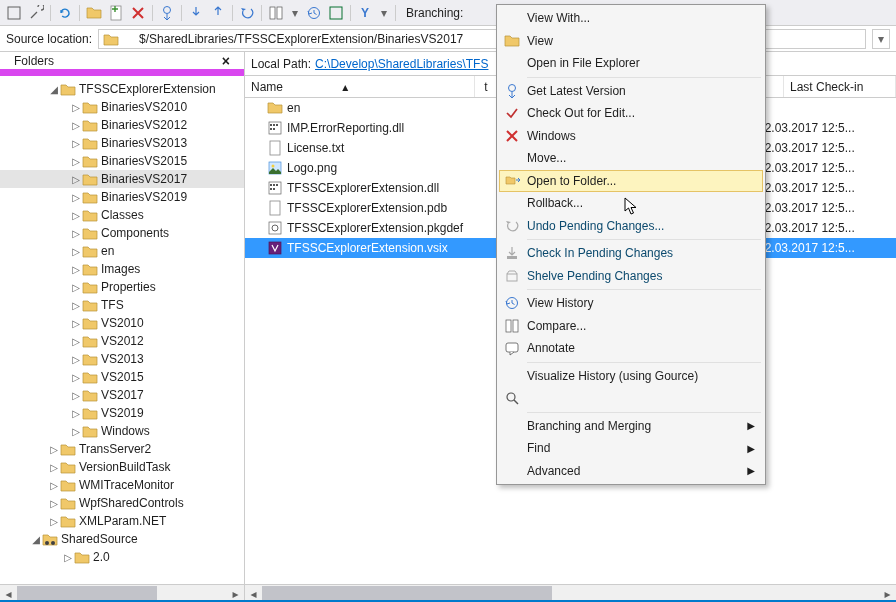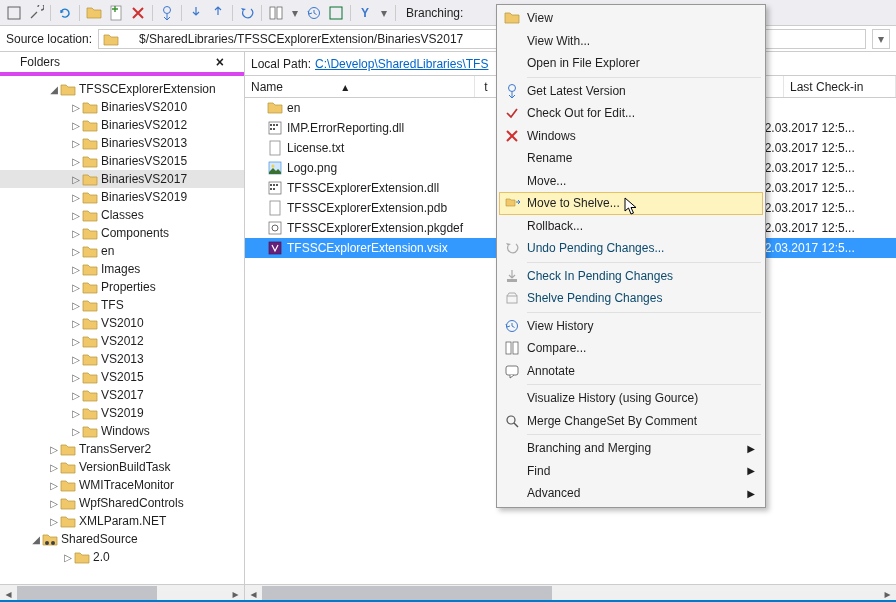--- a/index.html
+++ b/index.html
@@ -9,21 +9,21 @@
   .tb-btn { width: 20px; height: 20px; display: flex; align-items: center; justify-content: center; cursor: pointer; }
   .tb-sep { width: 1px; height: 16px; background: #ccc; margin: 0 2px; }
   .tb-label { margin-left: 6px; font-size: 12px; }
   
   .source-row { height: 26px; display: flex; align-items: center; padding: 0 6px; gap: 6px; border-bottom: 1px solid #ccc; background:#fff;}
   .path-box { flex:1; display:flex; align-items:center; gap:20px; border:1px solid #ccc; height:20px; padding:0 4px;}
   .dropdown-arrow { width:14px; text-align:center; color:#666;}
   
   .main { display: flex; height: 549px; }
   .left-panel { width: 245px; border-right: 1px solid #ccc; display:flex; flex-direction:column;}
-  .panel-header { height: 24px; display: flex; align-items: center; justify-content: space-between; padding: 0 20px; border-bottom:4px solid #d946ef; font-size:12px;}
+  .panel-header { height: 24px; display: flex; align-items: center; justify-content: space-between; padding: 0 14px; border-bottom:7px solid #d946ef; font-size:12px;}
   .close-x { font-size:14px; cursor:pointer; font-weight:bold;}
   .tree { flex:1; overflow:auto; padding: 4px 0;}
   .tree-item { display:flex; align-items:center; height:18px; padding-left: 0; white-space:nowrap; cursor:default;}
   .tree-item.selected { background:#e4e4e4; }
   .twisty { width:12px; display:inline-block; text-align:center; color:#666; font-size:10px;}
   .folder-ico { width:16px; height:14px; display:inline-block; margin-right:3px; }
   .folder-ico svg { display:block; }
   
   .right-panel { flex:1; display:flex; flex-direction:column; position:relative;}
   .local-path { height:24px; display:flex; align-items:center; padding:0 6px; border-bottom:1px solid #ccc; gap:4px; }
@@ -593,31 +593,31 @@
     <div class="hscroll">
       <div class="hscroll-arrow" style="left:0">◂</div>
       <div class="hscroll-thumb" style="left:17px; width:290px;"></div>
       <div class="hscroll-arrow" style="right:0">▸</div>
     </div>
   </div>
 </div>
 
 <div class="context-menu" id="context-menu">
     <div class="menu-item">
+      <span>View With...</span>
+    </div>
+    <div class="menu-item">
       <span class="menu-icon">
         <svg width="16" height="16">
           <use href="#ico-folder"></use>
         </svg>
       </span>
       <span>View</span>
     </div>
     <div class="menu-item">
-      <span>View With...</span>
-    </div>
-    <div class="menu-item">
       <span>Open in File Explorer</span>
     </div>
     <div class="menu-sep"></div>
     <div class="menu-item">
       <span class="menu-icon">
         <svg width="16" height="16">
           <use href="#ico-get"></use>
         </svg>
       </span>
       <span>Get Latest Version</span>
@@ -632,32 +632,29 @@
     </div>
     <div class="menu-item">
       <span class="menu-icon">
         <svg width="16" height="16">
           <use href="#ico-delete"></use>
         </svg>
       </span>
       <span>Windows</span>
     </div>
     <div class="menu-item">
-      <span>Rename</span>
-    </div>
-    <div class="menu-item">
       <span>Move...</span>
     </div>
     <div class="menu-item highlight">
       <span class="menu-icon">
         <svg width="16" height="16">
           <use href="#ico-movefolder"></use>
         </svg>
       </span>
-      <span>Move to Shelve...</span>
+      <span>Open to Folder...</span>
     </div>
     <div class="menu-item">
       <span>Rollback...</span>
     </div>
     <div class="menu-item disabled">
       <span class="menu-icon">
         <svg width="16" height="16">
           <use href="#ico-undo"></use>
         </svg>
       </span>
@@ -708,21 +705,20 @@
     <div class="menu-sep"></div>
     <div class="menu-item">
       <span>Visualize History (using Gource)</span>
     </div>
     <div class="menu-item">
       <span class="menu-icon">
         <svg width="16" height="16">
           <use href="#ico-search"></use>
         </svg>
       </span>
-      <span>Merge ChangeSet By Comment</span>
     </div>
     <div class="menu-sep"></div>
     <div class="menu-item">
       <span>Branching and Merging</span>
       <span class="menu-arrow">▶</span>
     </div>
     <div class="menu-item">
       <span>Find</span>
       <span class="menu-arrow">▶</span>
     </div>

